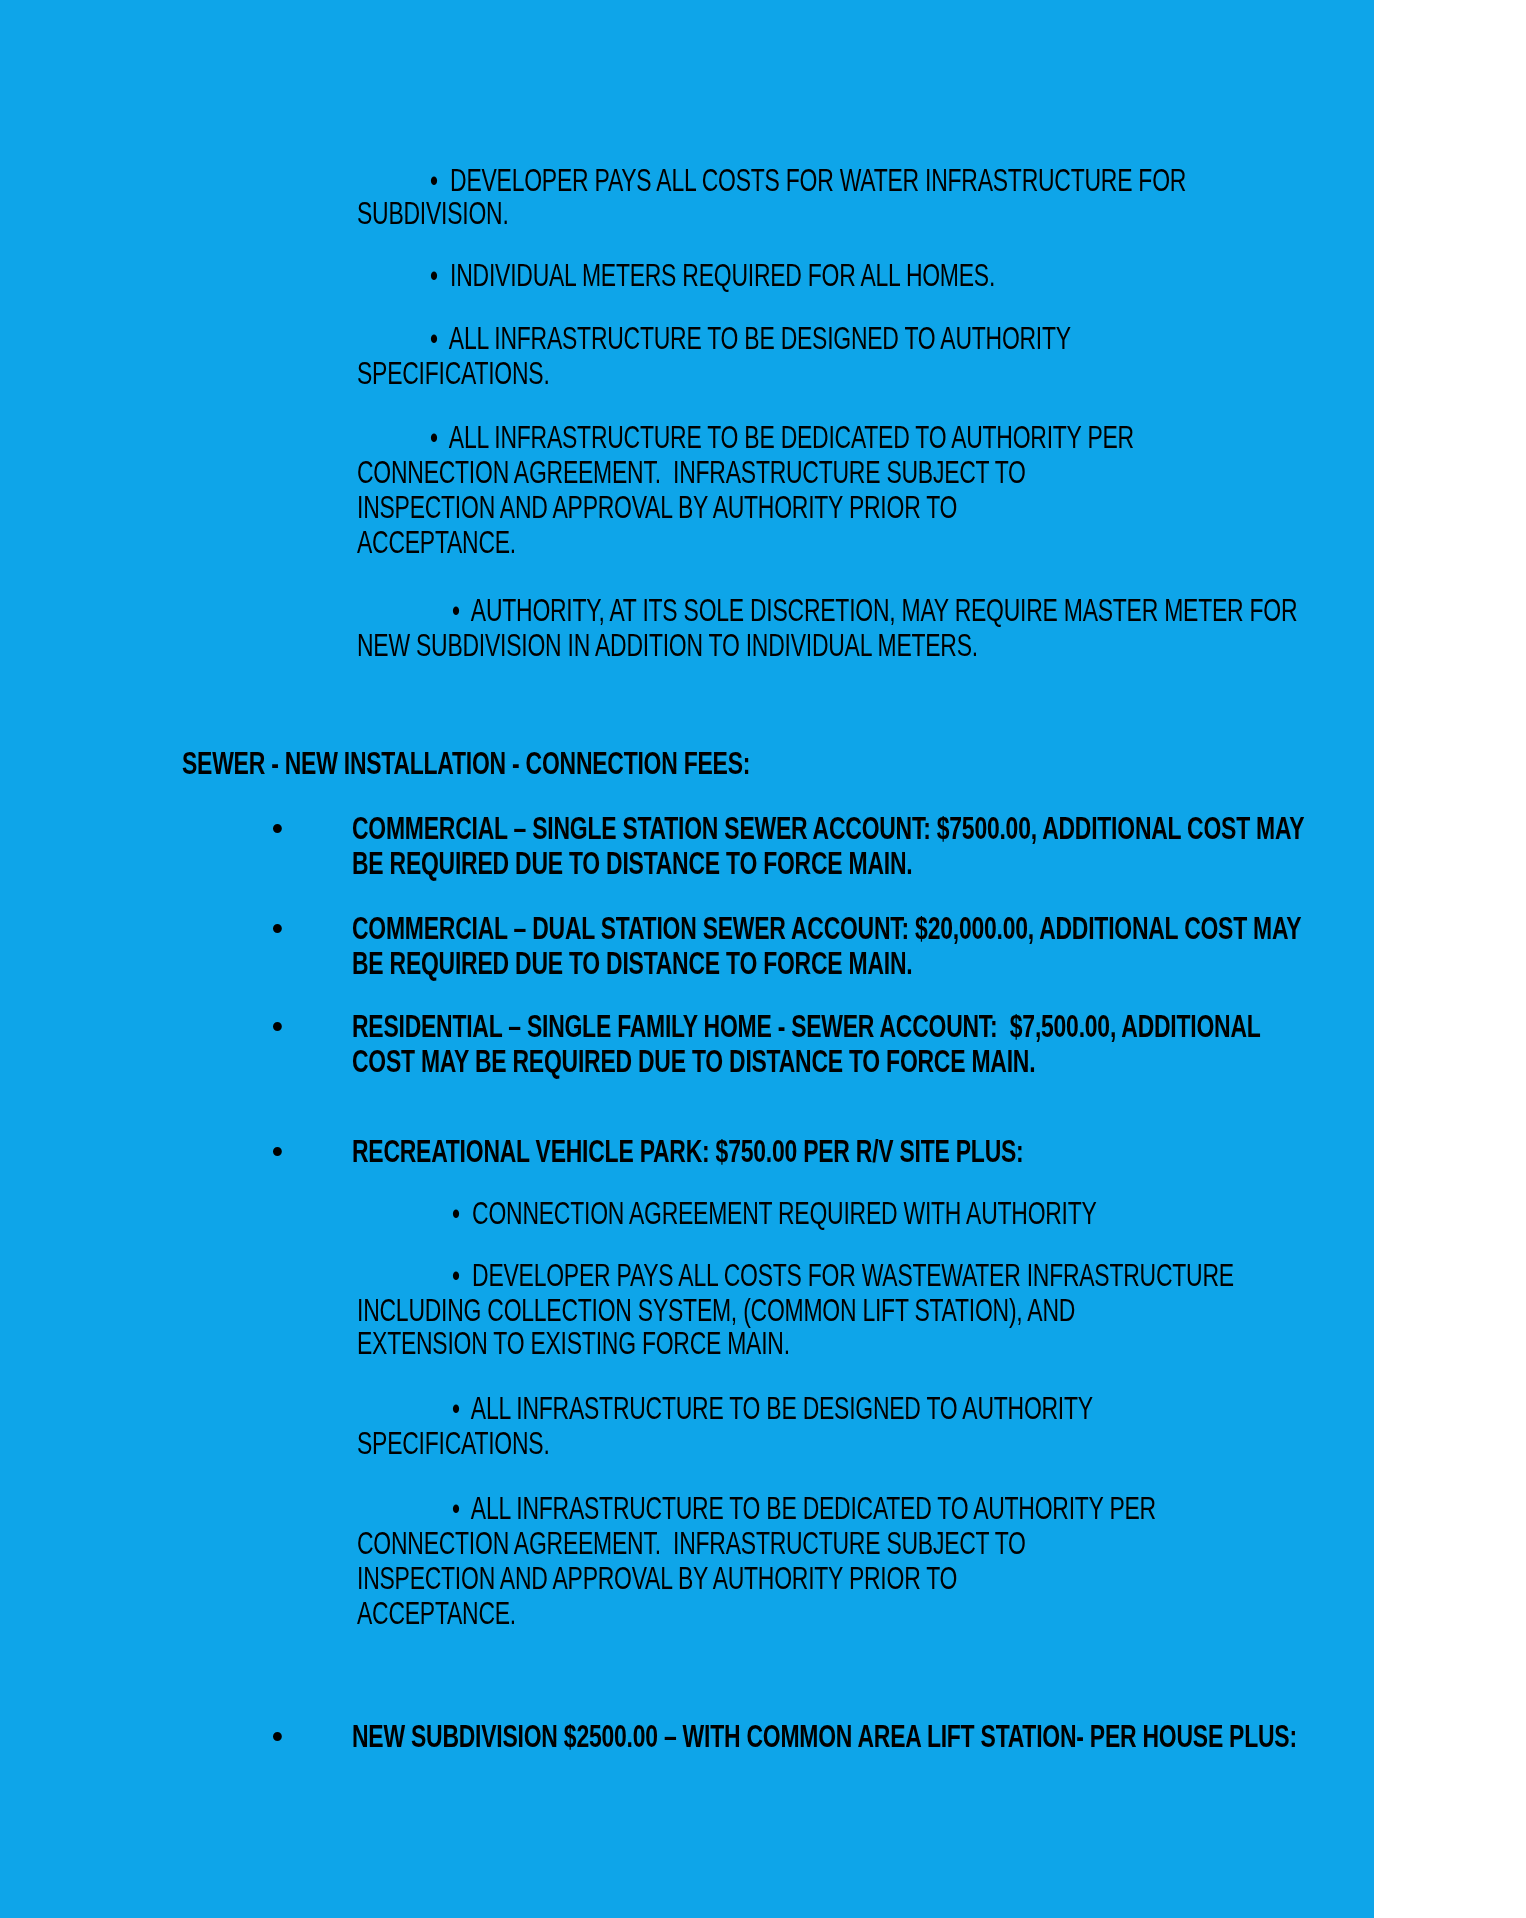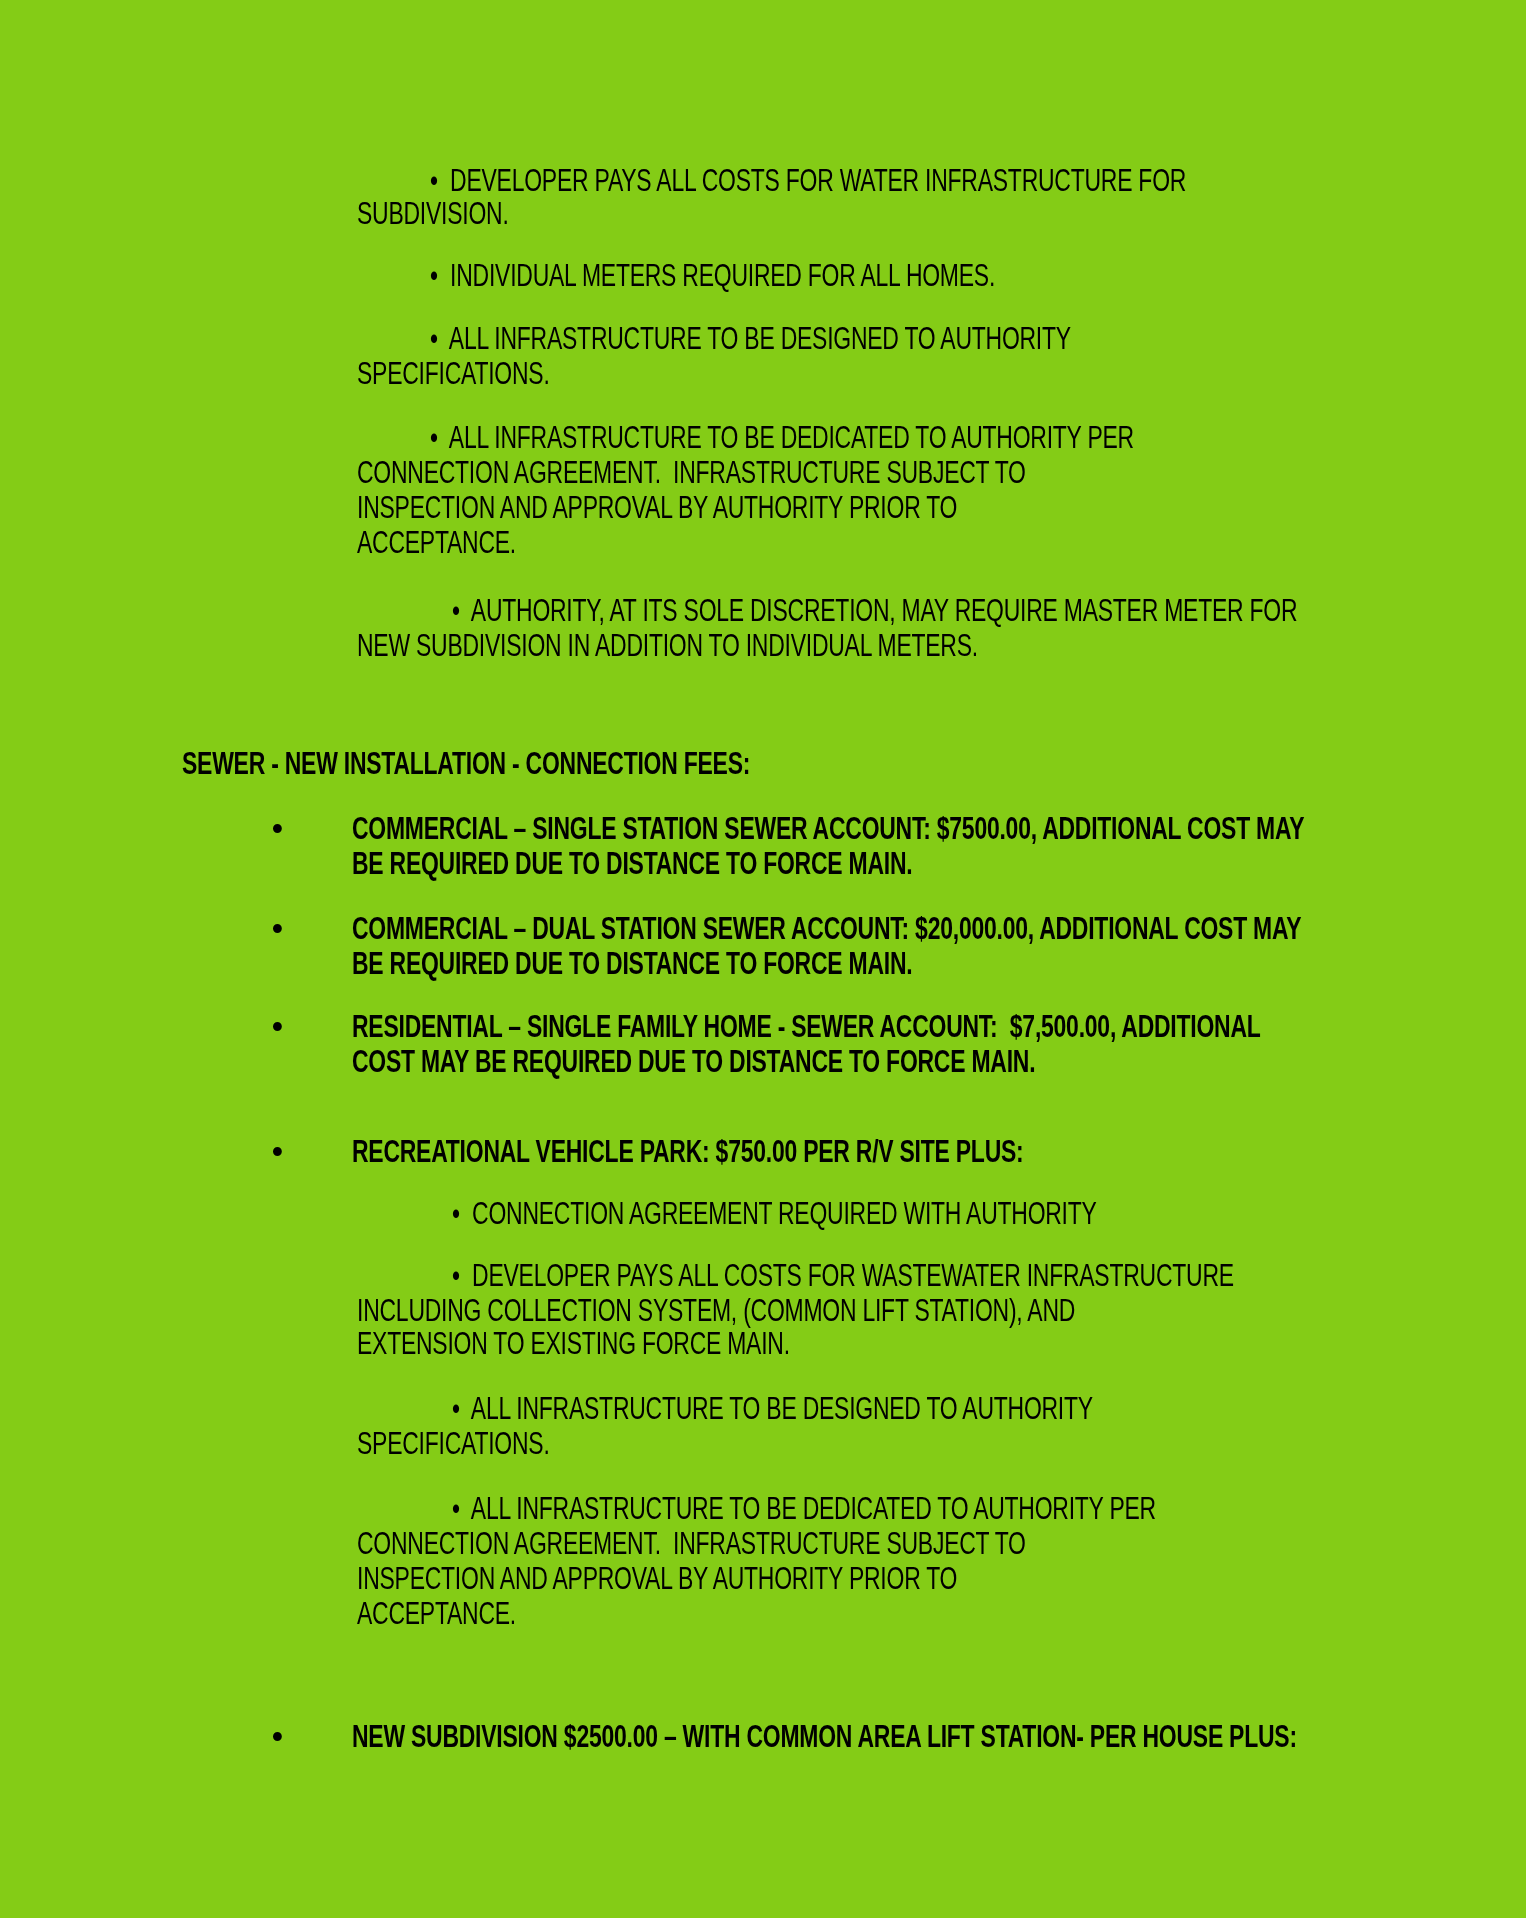--- a/index.html
+++ b/index.html
@@ -1,20 +1,20 @@
 <!DOCTYPE html>
 <html><head>
 <meta charset="utf-8">
 <style>
   html, body { margin: 0; padding: 0; background: #ffffff; }
   .page {
     position: relative;
-    width: 1526px;
+    width: 1374px;
     height: 1918px;
-    background: #84cc16;
+    background: #0ea5e9;
     color: #000000;
     font-family: "Liberation Sans", sans-serif;
     overflow: hidden;
   }
   .ln {
     position: absolute;
     font-size: 31px;
     line-height: 34px;
     white-space: pre;
     letter-spacing: -0.3px;

